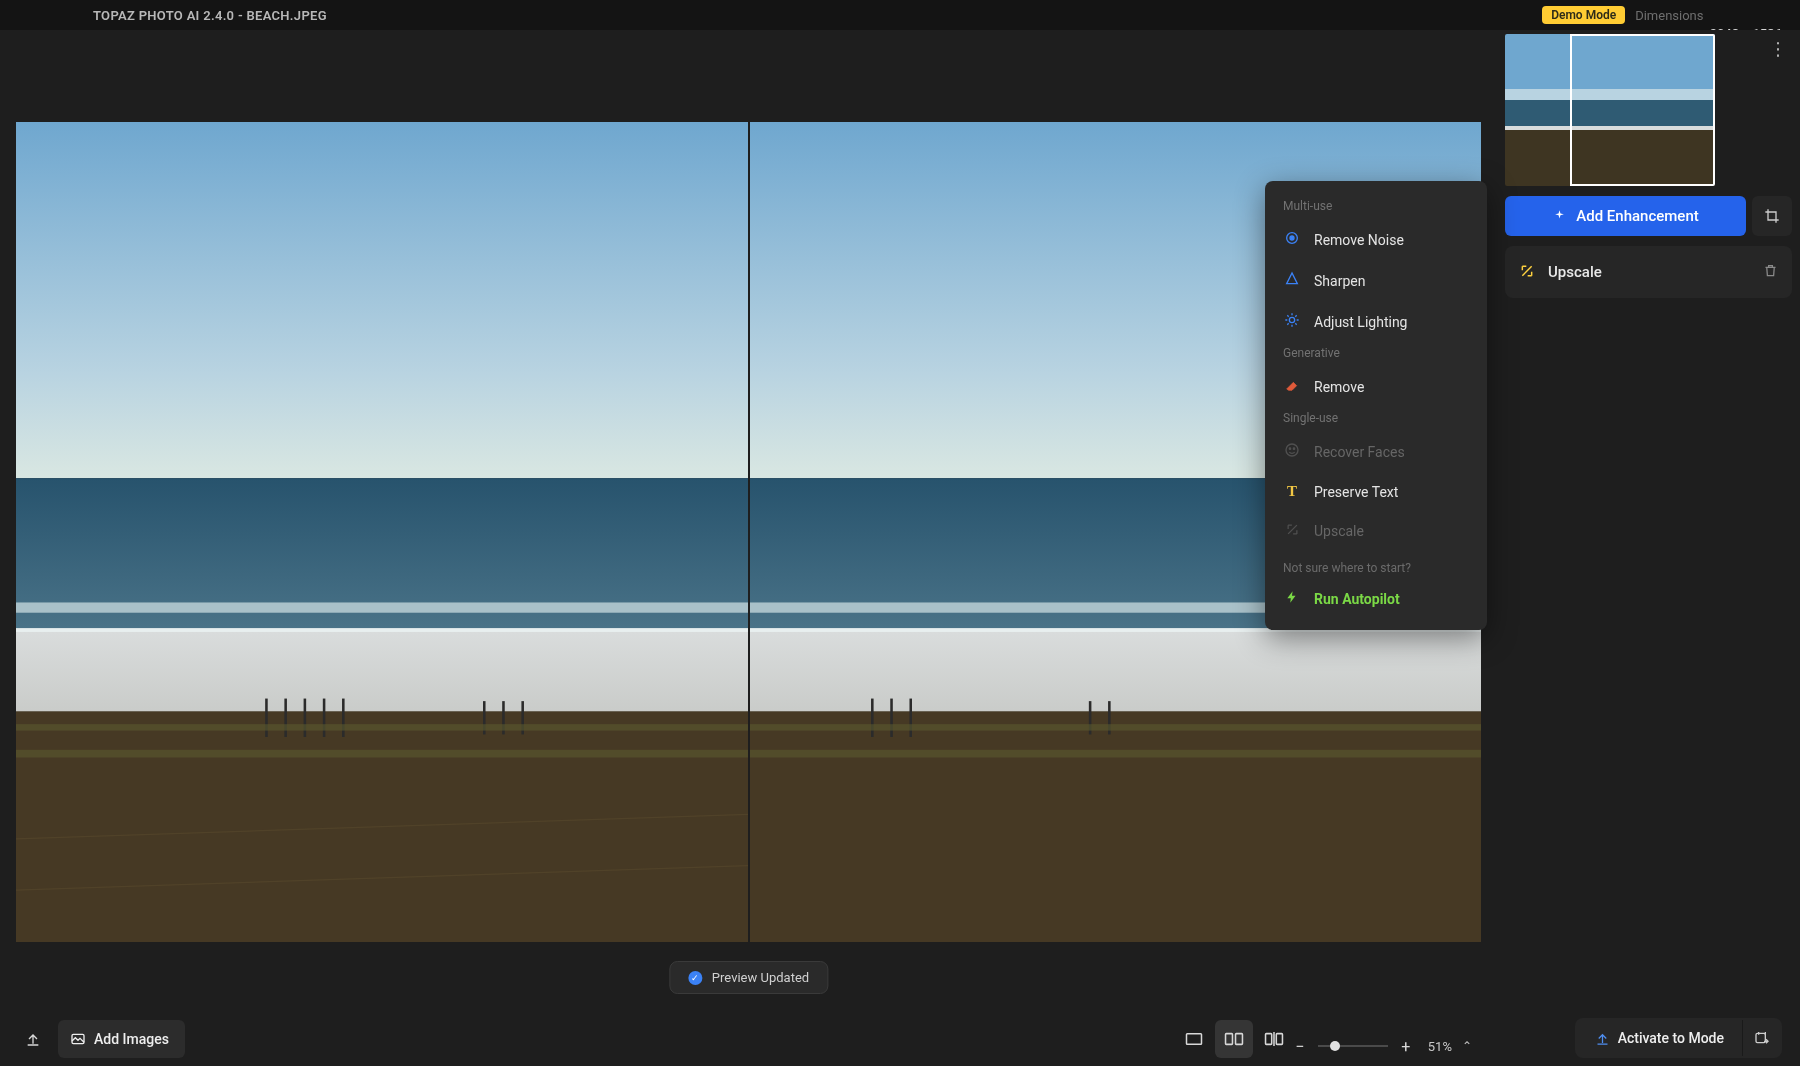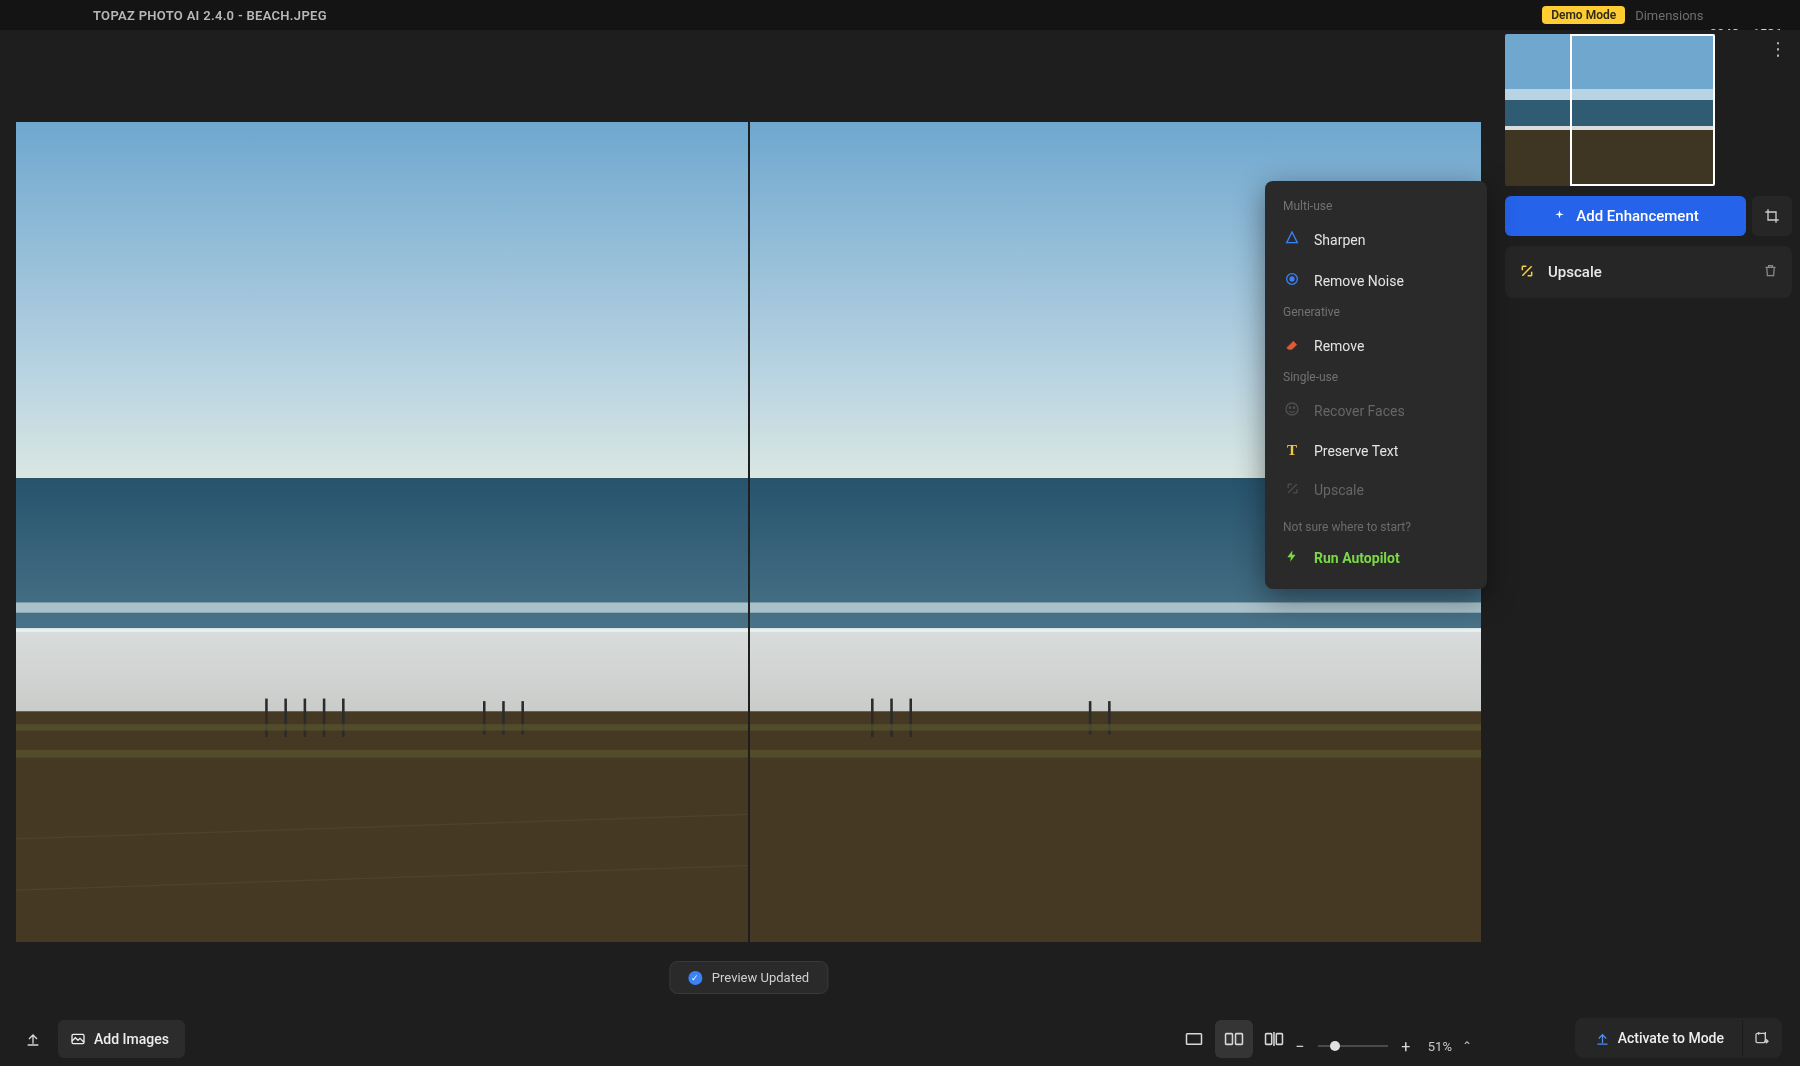--- a/index.html
+++ b/index.html
@@ -536,36 +536,45 @@
     </span>
   </div>
 </div>
 
 <div class="popup">
   <div class="section-hdr">Multi-use</div>
 
   <div class="item">
     <span class="ico">
       <svg width="16" height="16" viewBox="0 0 24 24" fill="none" stroke="#3b82f6" stroke-width="2">
-          <path d="M12 3 4 19h16z"></path>
-        </svg>
-    </span>
-    <span>Sharpen</span>
+          <circle cx="12" cy="12" r="8"></circle>
+          <circle cx="12" cy="12" r="3" fill="#3b82f6"></circle>
+        </svg>
+    </span>
+    <span>Remove Noise</span>
   </div>
 
   <div class="item">
     <span class="ico">
       <svg width="16" height="16" viewBox="0 0 24 24" fill="none" stroke="#3b82f6" stroke-width="2">
-          <circle cx="12" cy="12" r="8"></circle>
-          <circle cx="12" cy="12" r="3" fill="#3b82f6"></circle>
-        </svg>
-    </span>
-    <span>Remove Noise</span>
-  </div>
-
+          <path d="M12 3 4 19h16z"></path>
+        </svg>
+    </span>
+    <span>Sharpen</span>
+  </div>
+
+  <div class="item">
+    <span class="ico">
+      <svg width="16" height="16" viewBox="0 0 24 24" fill="none" stroke="#3b82f6" stroke-width="2">
+          <circle cx="12" cy="12" r="4"></circle>
+          <path d="M12 2v3m0 14v3M2 12h3m14 0h3M5 5l2 2m10 10 2 2M5 19l2-2m10-10 2-2"></path>
+        </svg>
+    </span>
+    <span>Adjust Lighting</span>
+  </div>
 
 
   <div class="section-hdr">Generative</div>
 
   <div class="item">
     <span class="ico">
       <svg width="16" height="16" viewBox="0 0 24 24" fill="#e05a3a" stroke="#e05a3a" stroke-width="1">
           <path d="M4 18 14 8l5 5-7 7H7z"></path>
         </svg>
     </span>

